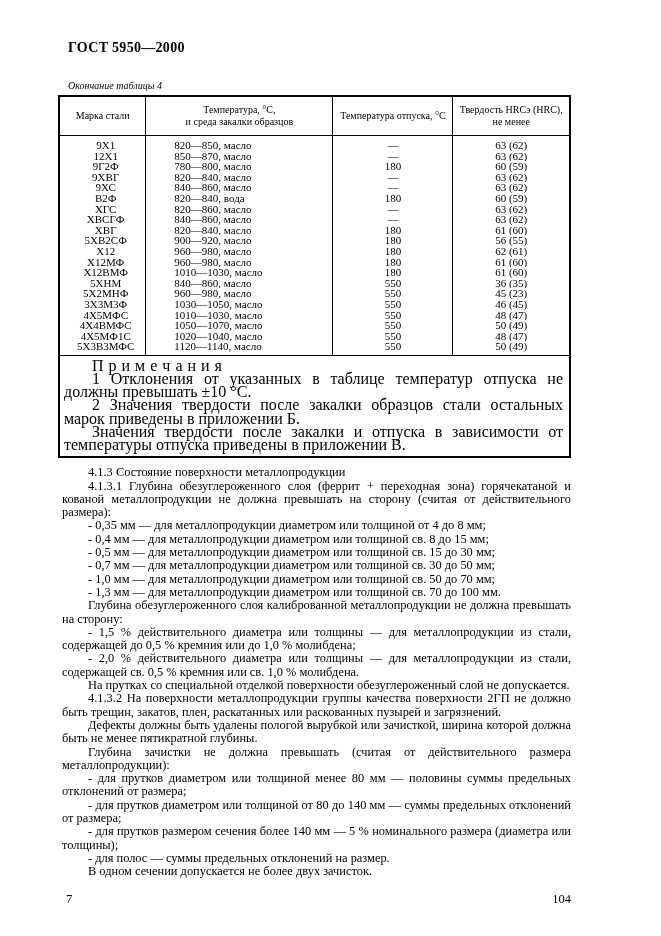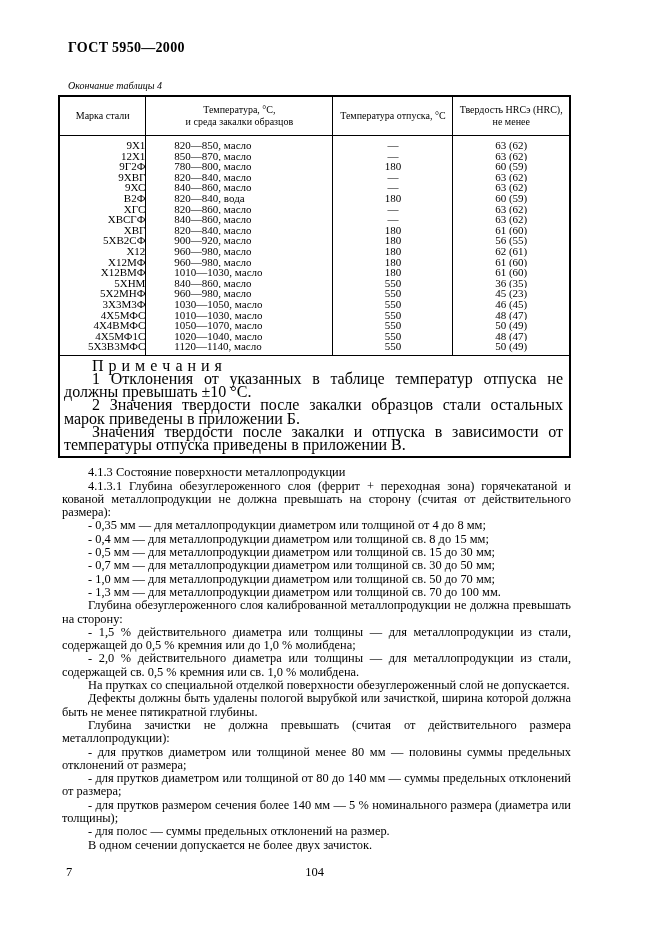--- a/index.html
+++ b/index.html
@@ -41,21 +41,21 @@
   table.steel td { overflow: hidden; }
   tr.data-row td {
     border-left: 1.2px solid #000;
     border-right: 1.2px solid #000;
     font-size: 11px; line-height: 10.6px;
     padding: 0;
     white-space: nowrap;
   }
   tr.data-row:first-child td { padding-top: 4px; }
   tr.data-row:last-child td { padding-bottom: 3px; }
-  tr.data-row td.c0 { padding-left: 6px; text-align: right; }
+  tr.data-row td.c0 { padding-left: 6px; text-align: center; }
   tr.data-row td.c1 { padding-left: 28px; text-align: left; }
   tr.data-row td.c2, tr.data-row td.c3 { text-align: center; }
   td.notes-cell {
     border-top: 1.2px solid #000;
     padding: 3px 6px 5px 4px;
   }
   td.notes-cell p {
     margin: 0;
     font-size: 16px; line-height: 13.2px;
     text-indent: 28px;
@@ -69,21 +69,21 @@
     text-indent: 26px;
     text-align: justify;
   }
   .footer {
     position: relative;
     margin-top: 14px;
     font-size: 12.5px; line-height: 13px;
     height: 14px;
   }
   .footer .pn-left { position: absolute; left: 8px; }
-  .footer .pn-center { position: absolute; left: 0; right: 0; text-align: center; }
+  .footer .pn-center { position: absolute; left: 0; right: 0; text-align: right; }
 </style>
 </head>
 <body>
 
 <div class="page">
 
   <div class="doc-code">ГОСТ 5950—2000</div>
 
   <div class="table-caption">Окончание таблицы 4</div>
 
@@ -244,20 +244,21 @@
       <p>- 0,35 мм — для металлопродукции диаметром или толщиной от 4 до 8 мм;</p>
       <p>- 0,4 мм — для металлопродукции диаметром или толщиной св. 8 до 15 мм;</p>
       <p>- 0,5 мм — для металлопродукции диаметром или толщиной св. 15 до 30 мм;</p>
       <p>- 0,7 мм — для металлопродукции диаметром или толщиной св. 30 до 50 мм;</p>
       <p>- 1,0 мм — для металлопродукции диаметром или толщиной св. 50 до 70 мм;</p>
       <p>- 1,3 мм — для металлопродукции диаметром или толщиной св. 70 до 100 мм.</p>
       <p>Глубина обезуглероженного слоя калиброванной металлопродукции не должна превышать на сторону:</p>
       <p>- 1,5 % действительного диаметра или толщины — для металлопродукции из стали, содержащей до 0,5 % кремния или до 1,0 % молибдена;</p>
       <p>- 2,0 % действительного диаметра или толщины — для металлопродукции из стали, содержащей св. 0,5 % кремния или св. 1,0 % молибдена.</p>
       <p>На прутках со специальной отделкой поверхности обезуглероженный слой не допускается.</p>
+      <p>4.1.3.2  На поверхности металлопродукции группы качества поверхности 2ГП не должно быть трещин, закатов, плен, раскатанных или раскованных пузырей и загрязнений.</p>
       <p>Дефекты должны быть удалены пологой вырубкой или зачисткой, ширина которой должна быть не менее пятикратной глубины.</p>
       <p>Глубина зачистки не должна превышать (считая от действительного размера металлопродукции):</p>
       <p>- для прутков диаметром или толщиной менее 80 мм — половины суммы предельных отклонений от размера;</p>
       <p>- для прутков диаметром или толщиной от 80 до 140 мм — суммы предельных отклонений от размера;</p>
       <p>- для прутков размером сечения более 140 мм — 5 % номинального размера (диаметра или толщины);</p>
       <p>- для полос — суммы предельных отклонений на размер.</p>
       <p>В одном сечении допускается не более двух зачисток.</p>
     </div>
 
   <div class="footer">

